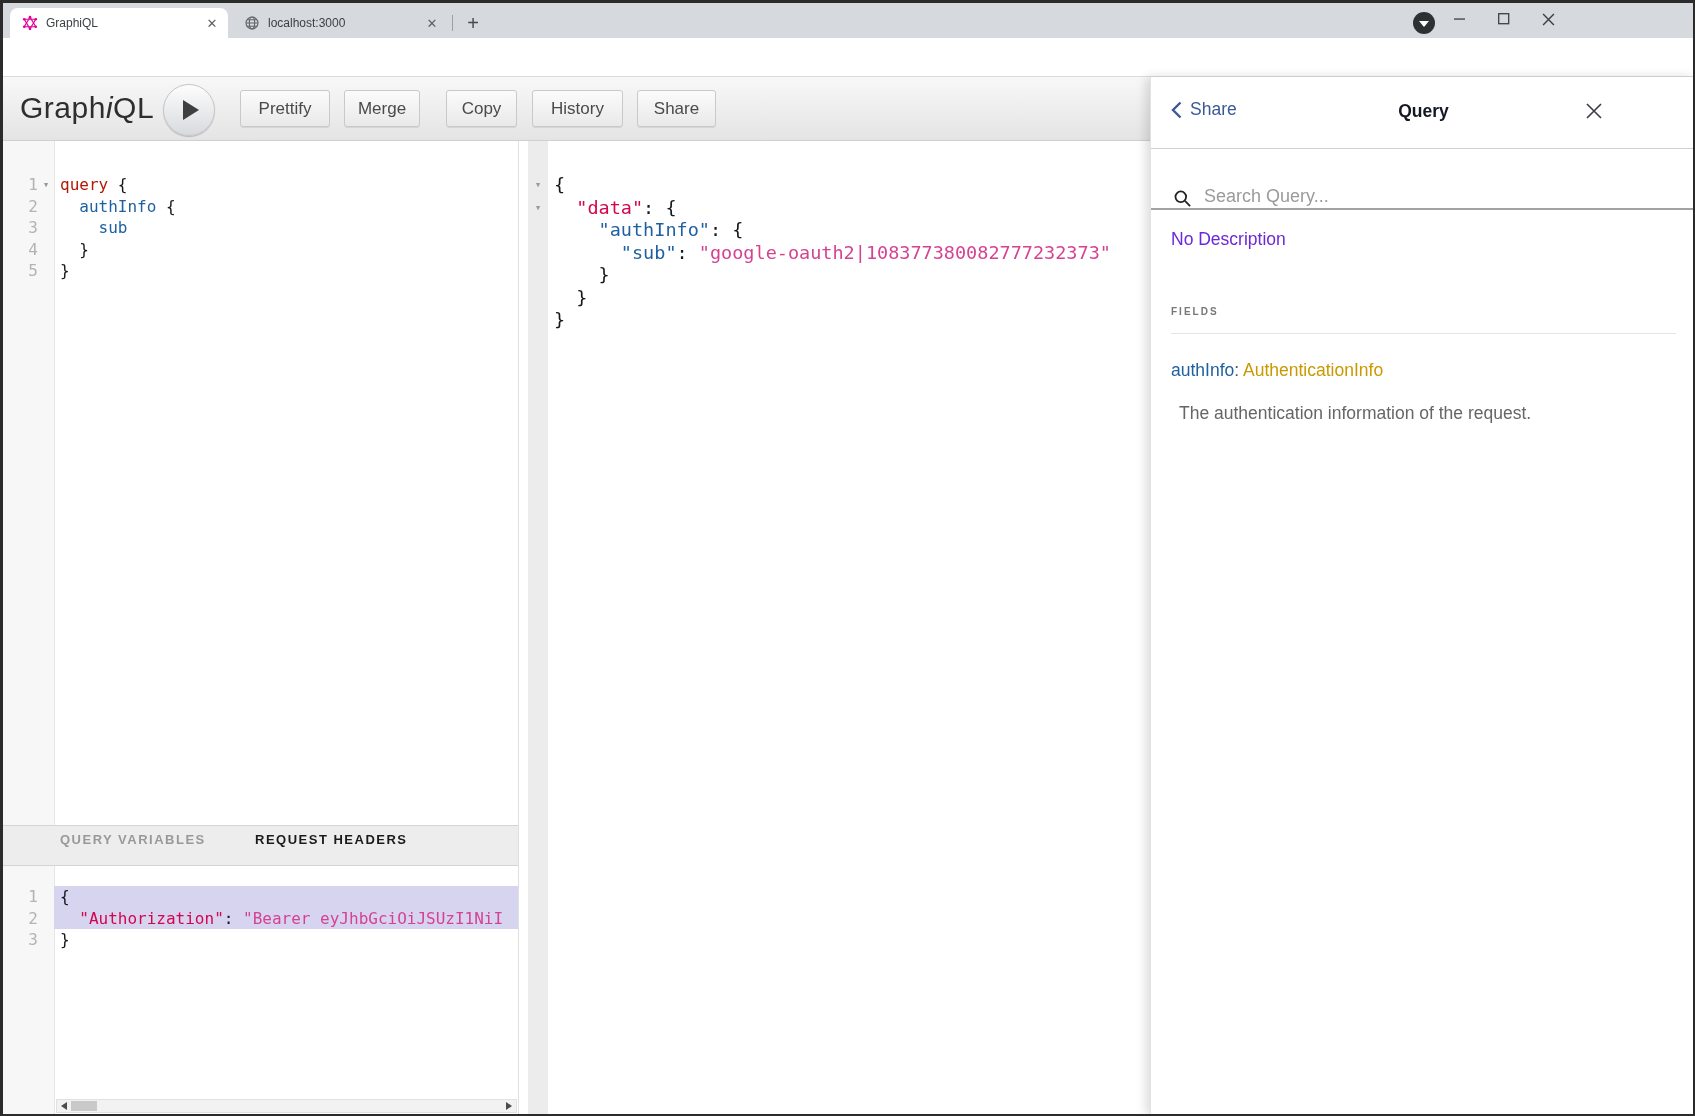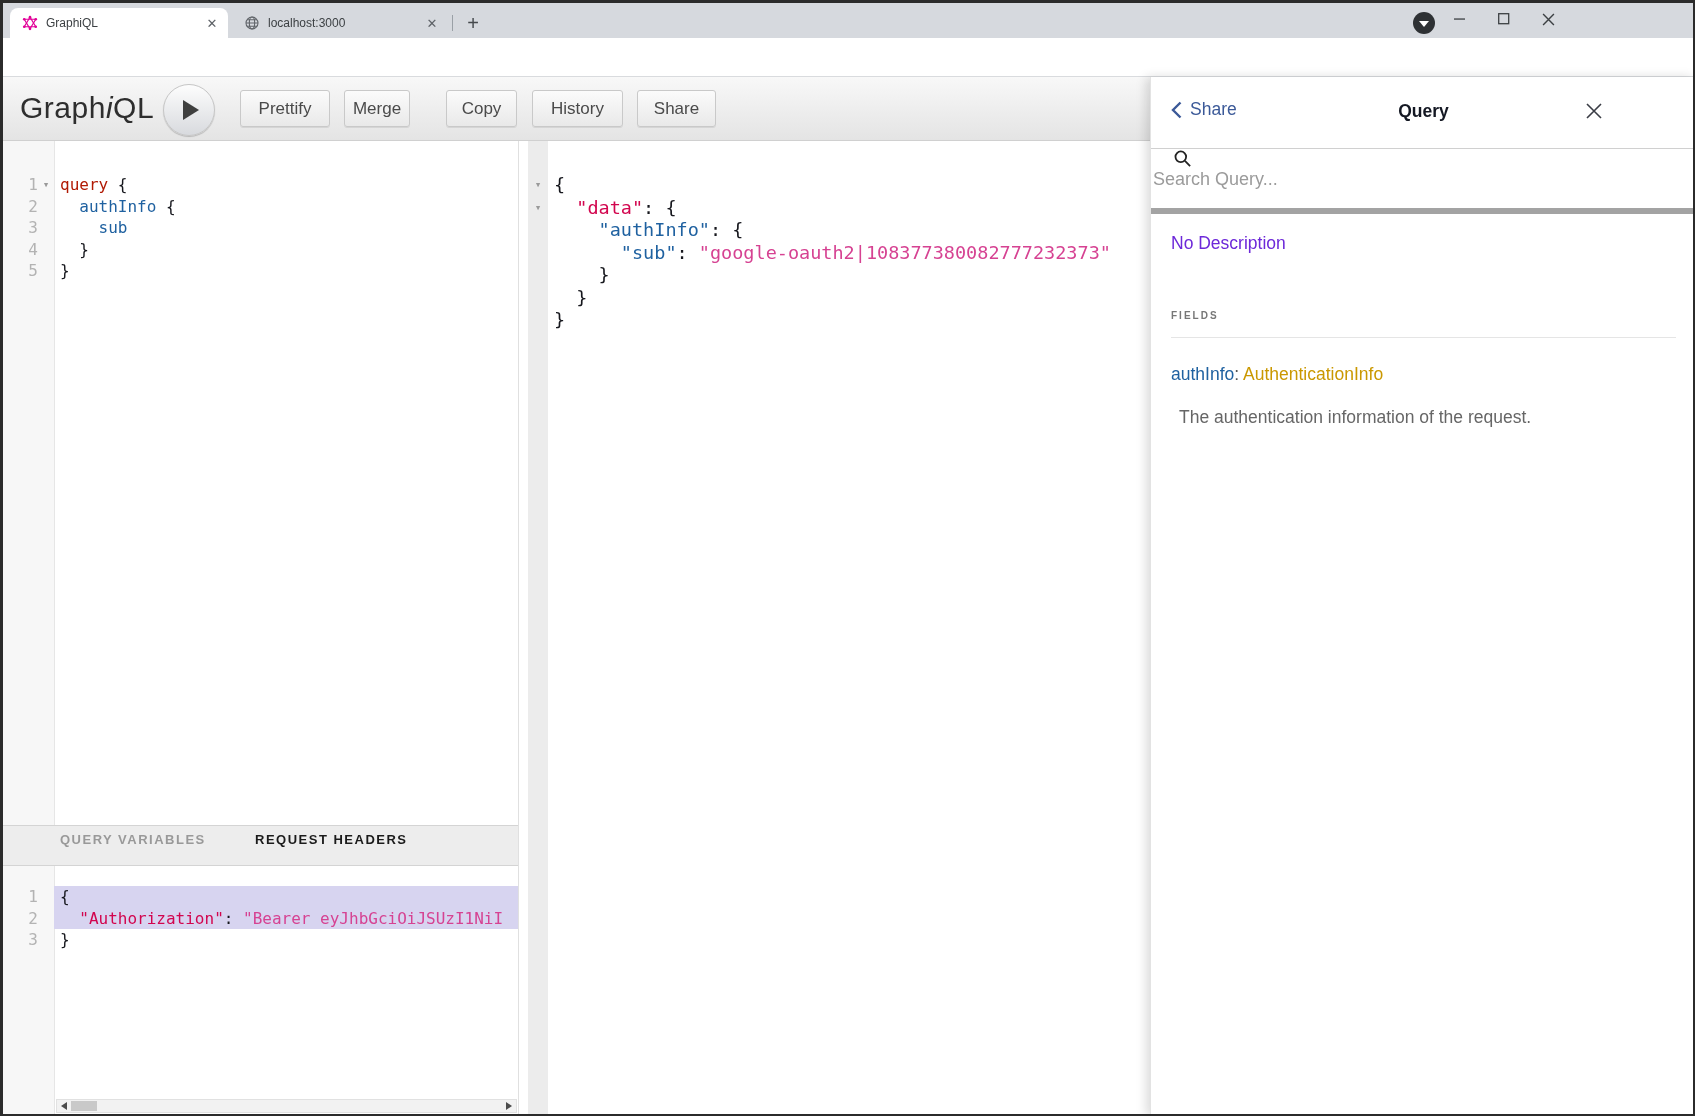--- a/index.html
+++ b/index.html
@@ -50,21 +50,21 @@
   .gql-logo{position:absolute;left:20px;top:14px;font-size:30px;color:#2e2e2e;letter-spacing:0.5px;}
   .gql-logo i{font-style:italic;}
   .play-btn{position:absolute;left:163px;top:7px;width:50px;height:50px;border-radius:50%;
             background:linear-gradient(#fdfdfd,#d8dade);border:1px solid #c6c6c6;
             box-shadow:0 1px 1px rgba(0,0,0,.2);display:flex;align-items:center;justify-content:center;}
   .play-btn .tri{width:0;height:0;border-left:16px solid #3f3f3f;border-top:10px solid transparent;
                  border-bottom:10px solid transparent;margin-left:4px;}
   .tb-btn{position:absolute;top:13px;height:37px;box-sizing:border-box;border:1px solid #c9c9c9;border-radius:3px;
           background:linear-gradient(#fbfbfb,#e9e9e9);color:#4a4a4a;font-size:17px;
           display:flex;align-items:center;justify-content:center;box-shadow:0 1px 0 rgba(0,0,0,.08);}
-  .btn-prettify{left:240px;width:90px;} .btn-merge{left:344px;width:66px;} .btn-copy{left:446px;width:71px;}
+  .btn-prettify{left:240px;width:90px;} .btn-merge{left:344px;width:76px;} .btn-copy{left:446px;width:71px;}
   .btn-history{left:532px;width:91px;} .btn-share{left:637px;width:79px;}
 
   
   .editor{font-family:"DejaVu Sans Mono",monospace;background:#fff;}
   .cm-row{display:flex;position:relative;z-index:1;}
   .cm-row .ln{color:#b3b3b3;text-align:right;flex:0 0 auto;}
   .cm-row .fold{color:#9a9a9a;font-size:11px;text-align:center;flex:0 0 auto;}
   .cm-row .code{white-space:pre;flex:1 1 auto;}
   .cm-row.sel .code{background:#d7d4f0;}
   .tok-kw{color:#b11a04;} .tok-prop{color:#1f61a0;} .tok-def{color:#d2054e;}
@@ -100,21 +100,21 @@
   .cm18 .cm-row .code{padding-left:6px;}
 
   
   .docs{position:absolute;left:1150px;top:77px;width:545px;height:1039px;background:#fff;z-index:5;
         border-left:1px solid #e3e3e3;box-shadow:-4px 0 10px rgba(0,0,0,.14);}
   .docs-header{position:relative;height:71px;border-bottom:1px solid #d0d0d0;}
   .docs-back{position:absolute;left:20px;top:22px;display:flex;align-items:center;color:#3b5998;font-size:17.5px;}
   .docs-back svg{margin-right:8px;}
   .docs-title{position:absolute;left:0;right:0;top:24px;text-align:center;font-size:17.5px;font-weight:bold;color:#141823;}
   .docs-close{position:absolute;right:90px;top:22px;width:24px;height:24px;display:flex;align-items:center;justify-content:center;}
-  .docs-search{position:relative;height:59px;border-bottom:6px solid #a3a3a3;display:flex;align-items:flex-start;flex-direction:column;}
+  .docs-search{position:relative;height:59px;border-bottom:2px solid #a3a3a3;display:flex;align-items:flex-end;}
   .docs-search svg{margin:0 10px 0 22px;}
   .docs-search input{border:none;outline:none;font-size:18px;color:#333;width:420px;background:transparent;
                      font-family:"Liberation Sans",sans-serif;}
   .docs-search input::placeholder{color:#9b9b9b;}
   .docs-body{padding:0 20px;}
   .no-desc{margin-top:19px;font-size:17.5px;color:#6d28d9;}
   .fields-heading{margin-top:56px;font-size:10px;font-weight:bold;letter-spacing:2px;color:#777;}
   .fields-hr{margin-top:16px;border:none;border-top:1px solid #e5e5e5;}
   .field-row{margin-top:26px;font-size:17.5px;}
   .field-name{color:#1f61a0;} .field-colon{color:#555;} .field-type{color:#ca9800;}

